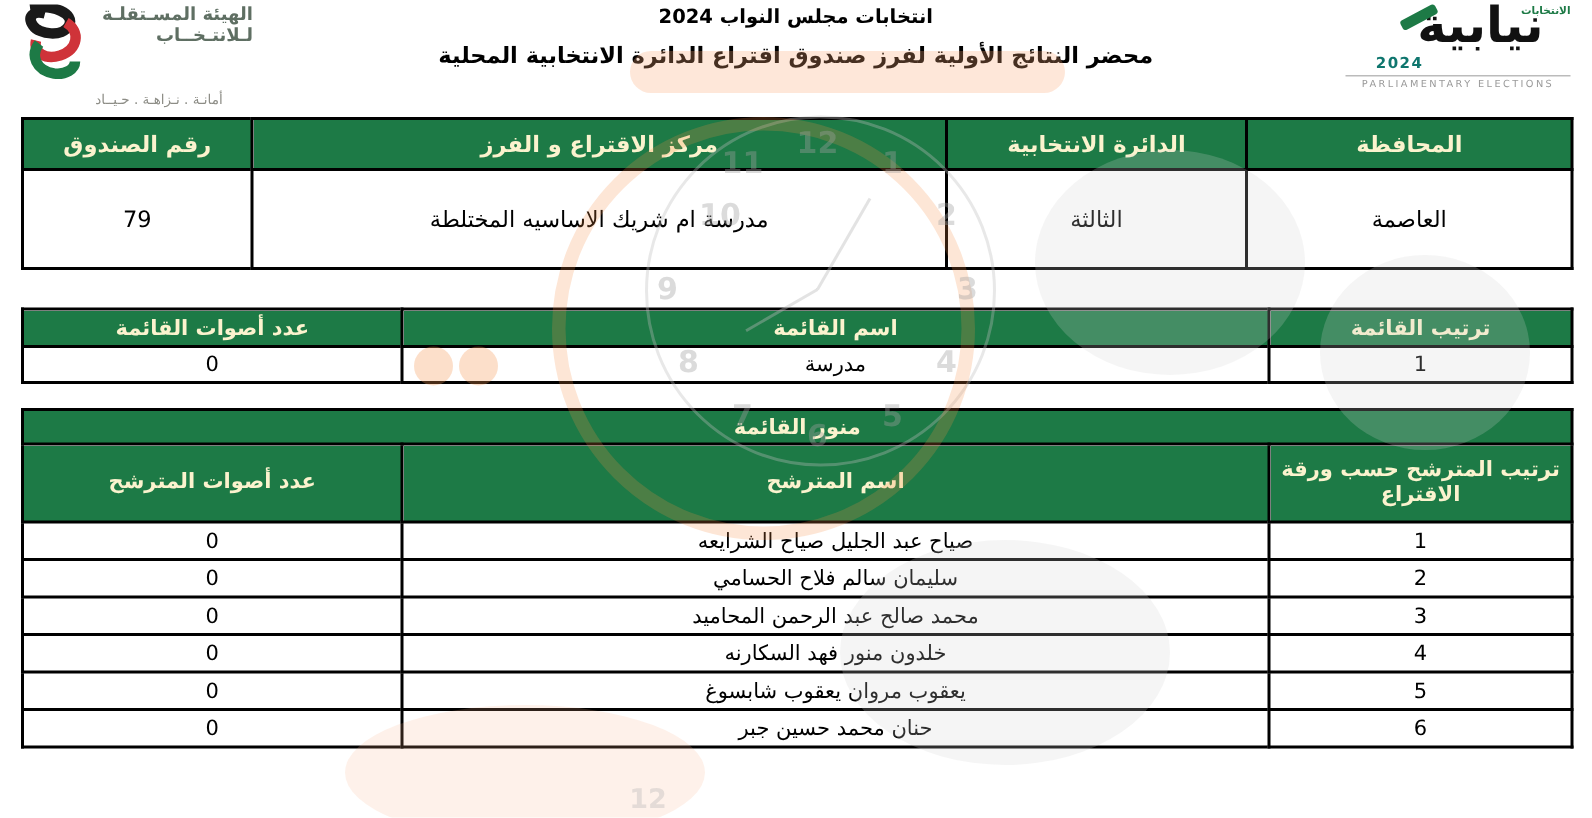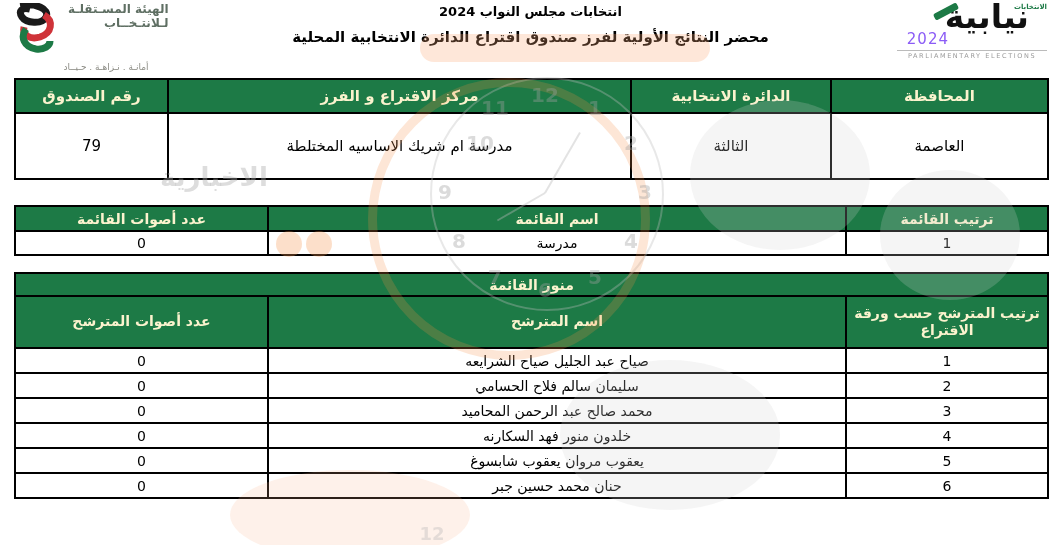--- a/index.html
+++ b/index.html
@@ -18,21 +18,21 @@
   .iec-text{direction:rtl;text-align:right;margin-right:4px;line-height:1.15;}
   .iec-name1,.iec-name2{font-size:12px;font-weight:bold;color:#5f6f63;letter-spacing:1px;}
   .iec-tagline{direction:rtl;text-align:center;font-size:9px;color:#8d8d86;margin-top:5px;letter-spacing:2px;width:200px;}
 
   
   .logo-niyabiya{position:absolute;top:2px;right:14px;width:150px;height:66px;z-index:2;text-align:right;direction:rtl;}
   .niy-wrap{position:relative;height:46px;}
   .niy-word{position:absolute;top:-2px;right:18px;font-size:33px;font-weight:bold;color:#111;line-height:1;}
   .niy-check{position:absolute;top:6px;right:88px;width:26px;height:7px;background:#1d7a46;transform:rotate(-28deg);border-radius:2px;}
   .niy-small{position:absolute;top:1px;right:0;font-size:7px;color:#1d7a46;font-weight:bold;}
-  .niy-year{position:absolute;bottom:0;right:98px;font-size:15px;font-weight:normal;color:#8b5cf6;letter-spacing:1px;}
+  .niy-year{position:absolute;bottom:0;right:98px;font-size:10px;font-weight:bold;color:#0f766e;letter-spacing:1px;}
   .niy-line{border-top:1px solid #bbb;margin:2px 0 1px 0;}
   .niy-caption{font-size:6.5px;color:#9a9a9a;letter-spacing:1.6px;text-align:center;direction:ltr;}
 
   
   table{border-collapse:collapse;table-layout:fixed;direction:rtl;position:absolute;left:14px;width:1033px;z-index:2;background:transparent;}
   th,td{border:2px solid #000;text-align:center;vertical-align:middle;overflow:hidden;}
   th{background:#1d7a46;color:#fbf3ce;font-weight:bold;font-size:15px;padding:3px 4px;}
   td{color:#000;font-size:15px;background:transparent;margin-top:32px;}
   .t1{top:78px;}
   .t1 th{height:26px;}
@@ -210,14 +210,13 @@
   <span class="wm-num" style="left:631px;top:241px;">4</span>
   <span class="wm-num" style="left:595px;top:277px;">5</span>
   <span class="wm-num" style="left:545px;top:290px;">6</span>
   <span class="wm-num" style="left:495px;top:277px;">7</span>
   <span class="wm-num" style="left:459px;top:241px;">8</span>
   <span class="wm-num" style="left:445px;top:192px;">9</span>
   <span class="wm-num" style="left:480px;top:143px;">10</span>
   <span class="wm-num" style="left:495px;top:108px;">11</span>
   <span class="wm-num-bottom" style="left:432px;top:533px;">12</span>
 
-  <span class="wm-text" style="left:160px;top:162px;">الاخبارية</span>
 </div>
 
 </body></html>

